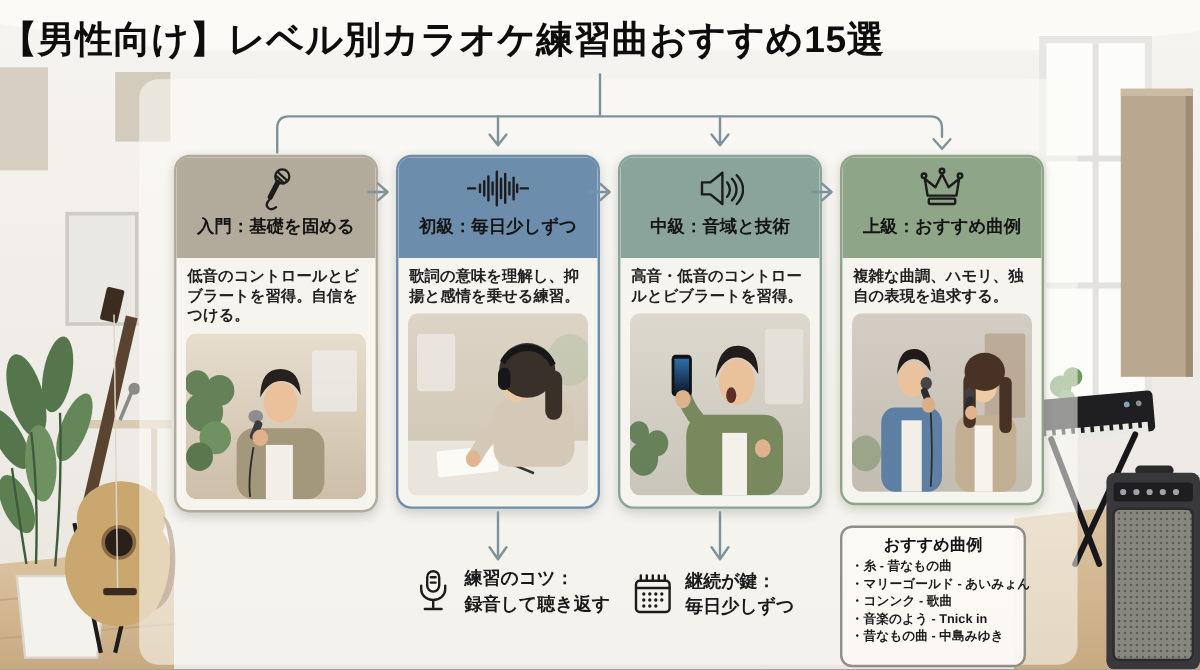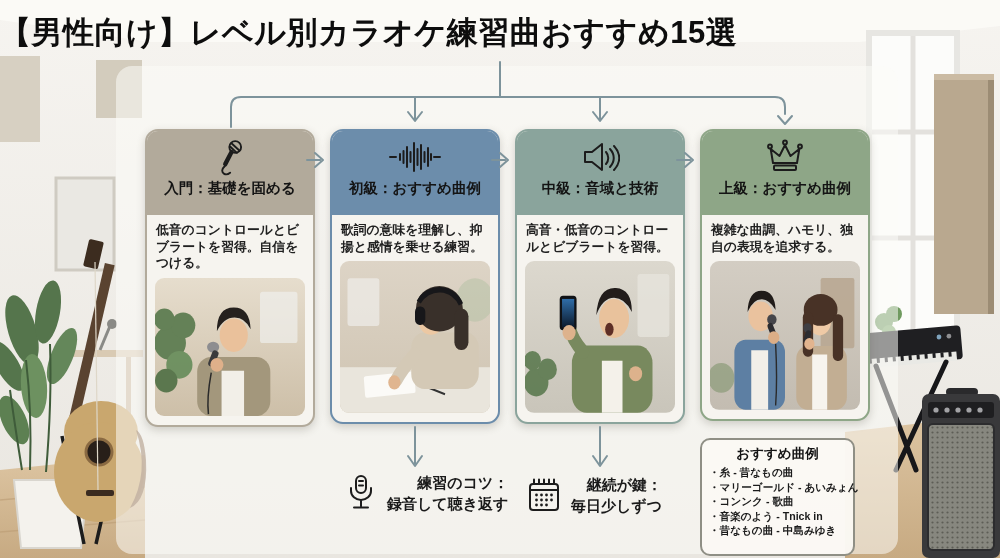--- a/index.html
+++ b/index.html
@@ -16,21 +16,21 @@
         box-shadow:0 3px 9px rgba(70,62,50,.22);overflow:hidden;}
   .card-1{left:145px;height:298px;--c:#b2aa9b}
   .card-2{left:330px;height:295px;--c:#6c8dab}
   .card-3{left:515px;height:295px;--c:#8aa49c}
   .card-4{left:700px;height:292px;--c:#8ea687}
   .card-header{background:var(--c);height:84px;box-sizing:border-box;padding-top:7px;text-align:center;flex:none;}
   .card-header svg{display:block;margin:0 auto;}
   .card-title{font-size:14.5px;font-weight:800;color:#141414;margin-top:3px;}
   .card-desc{margin:7px 9px 2px;font-size:12.8px;line-height:1.3;font-weight:700;color:#212121;}
   .photo{display:block;margin:4px 8px 9px;border-radius:9px;flex:1;min-height:0;width:calc(100% - 16px);}
-  .tip{position:absolute;display:flex;align-items:center;gap:9px;z-index:11;text-align:right;}
+  .tip{position:absolute;display:flex;align-items:center;gap:9px;z-index:11;}
   .tip-1{left:344px;top:472px;}
   .tip-2{left:526px;top:474px;}
   .tip-text div{font-size:15px;font-weight:800;color:#1a1a1a;line-height:1.4;}
   .rec-box{position:absolute;left:700px;top:438px;width:155px;height:118px;z-index:11;
            background:rgba(251,249,244,.93);border:2px solid #8f8f85;border-radius:10px;
            padding:5px 7px;box-sizing:border-box;}
   .rec-title{text-align:center;font-size:13.5px;font-weight:800;color:#141414;margin-bottom:2px;}
   .rec-items div{font-size:10.6px;font-weight:700;color:#1b1b1b;line-height:1.38;white-space:nowrap;}
   .ic{stroke:#1c1c1c;fill:none;stroke-width:2;stroke-linecap:round;stroke-linejoin:round;}
 </style>
@@ -204,21 +204,21 @@
       <path d="M60,96 q-5,26 -3,42" stroke="#2a2a2a" stroke-width="1.6" fill="none"></path>
     </svg>
   </section>
 
   <section class="card card-2">
     <header class="card-header">
       <svg class="ic" width="54" height="38" viewBox="0 0 54 38">
         <path d="M2,19 H8 M46,19 H52"></path>
         <path d="M12,16 V22 M15.5,13 V25 M19,9 V29 M22.5,14 V24 M26,5 V33 M29.5,11 V27 M33,7 V31 M36.5,14 V24 M40,10 V28 M43,16 V22"></path>
       </svg>
-      <div class="card-title">初級：おすすめ曲例</div>
+      <div class="card-title">初級：毎日少しずつ</div>
     </header>
     <p class="card-desc">歌詞の意味を理解し、抑揚と感情を乗せる練習。</p>
     <svg class="photo" viewBox="0 0 160 140" preserveAspectRatio="none">
       <defs>
           <linearGradient id="p2" x1="0" y1="0" x2="0" y2="1">
         <stop offset="0" stop-color="#ddd4c6"></stop>
             <stop offset="1" stop-color="#cfc4b2"></stop>
           </linearGradient>
         </defs>
       <rect width="160" height="140" fill="url(#p2)"></rect>

